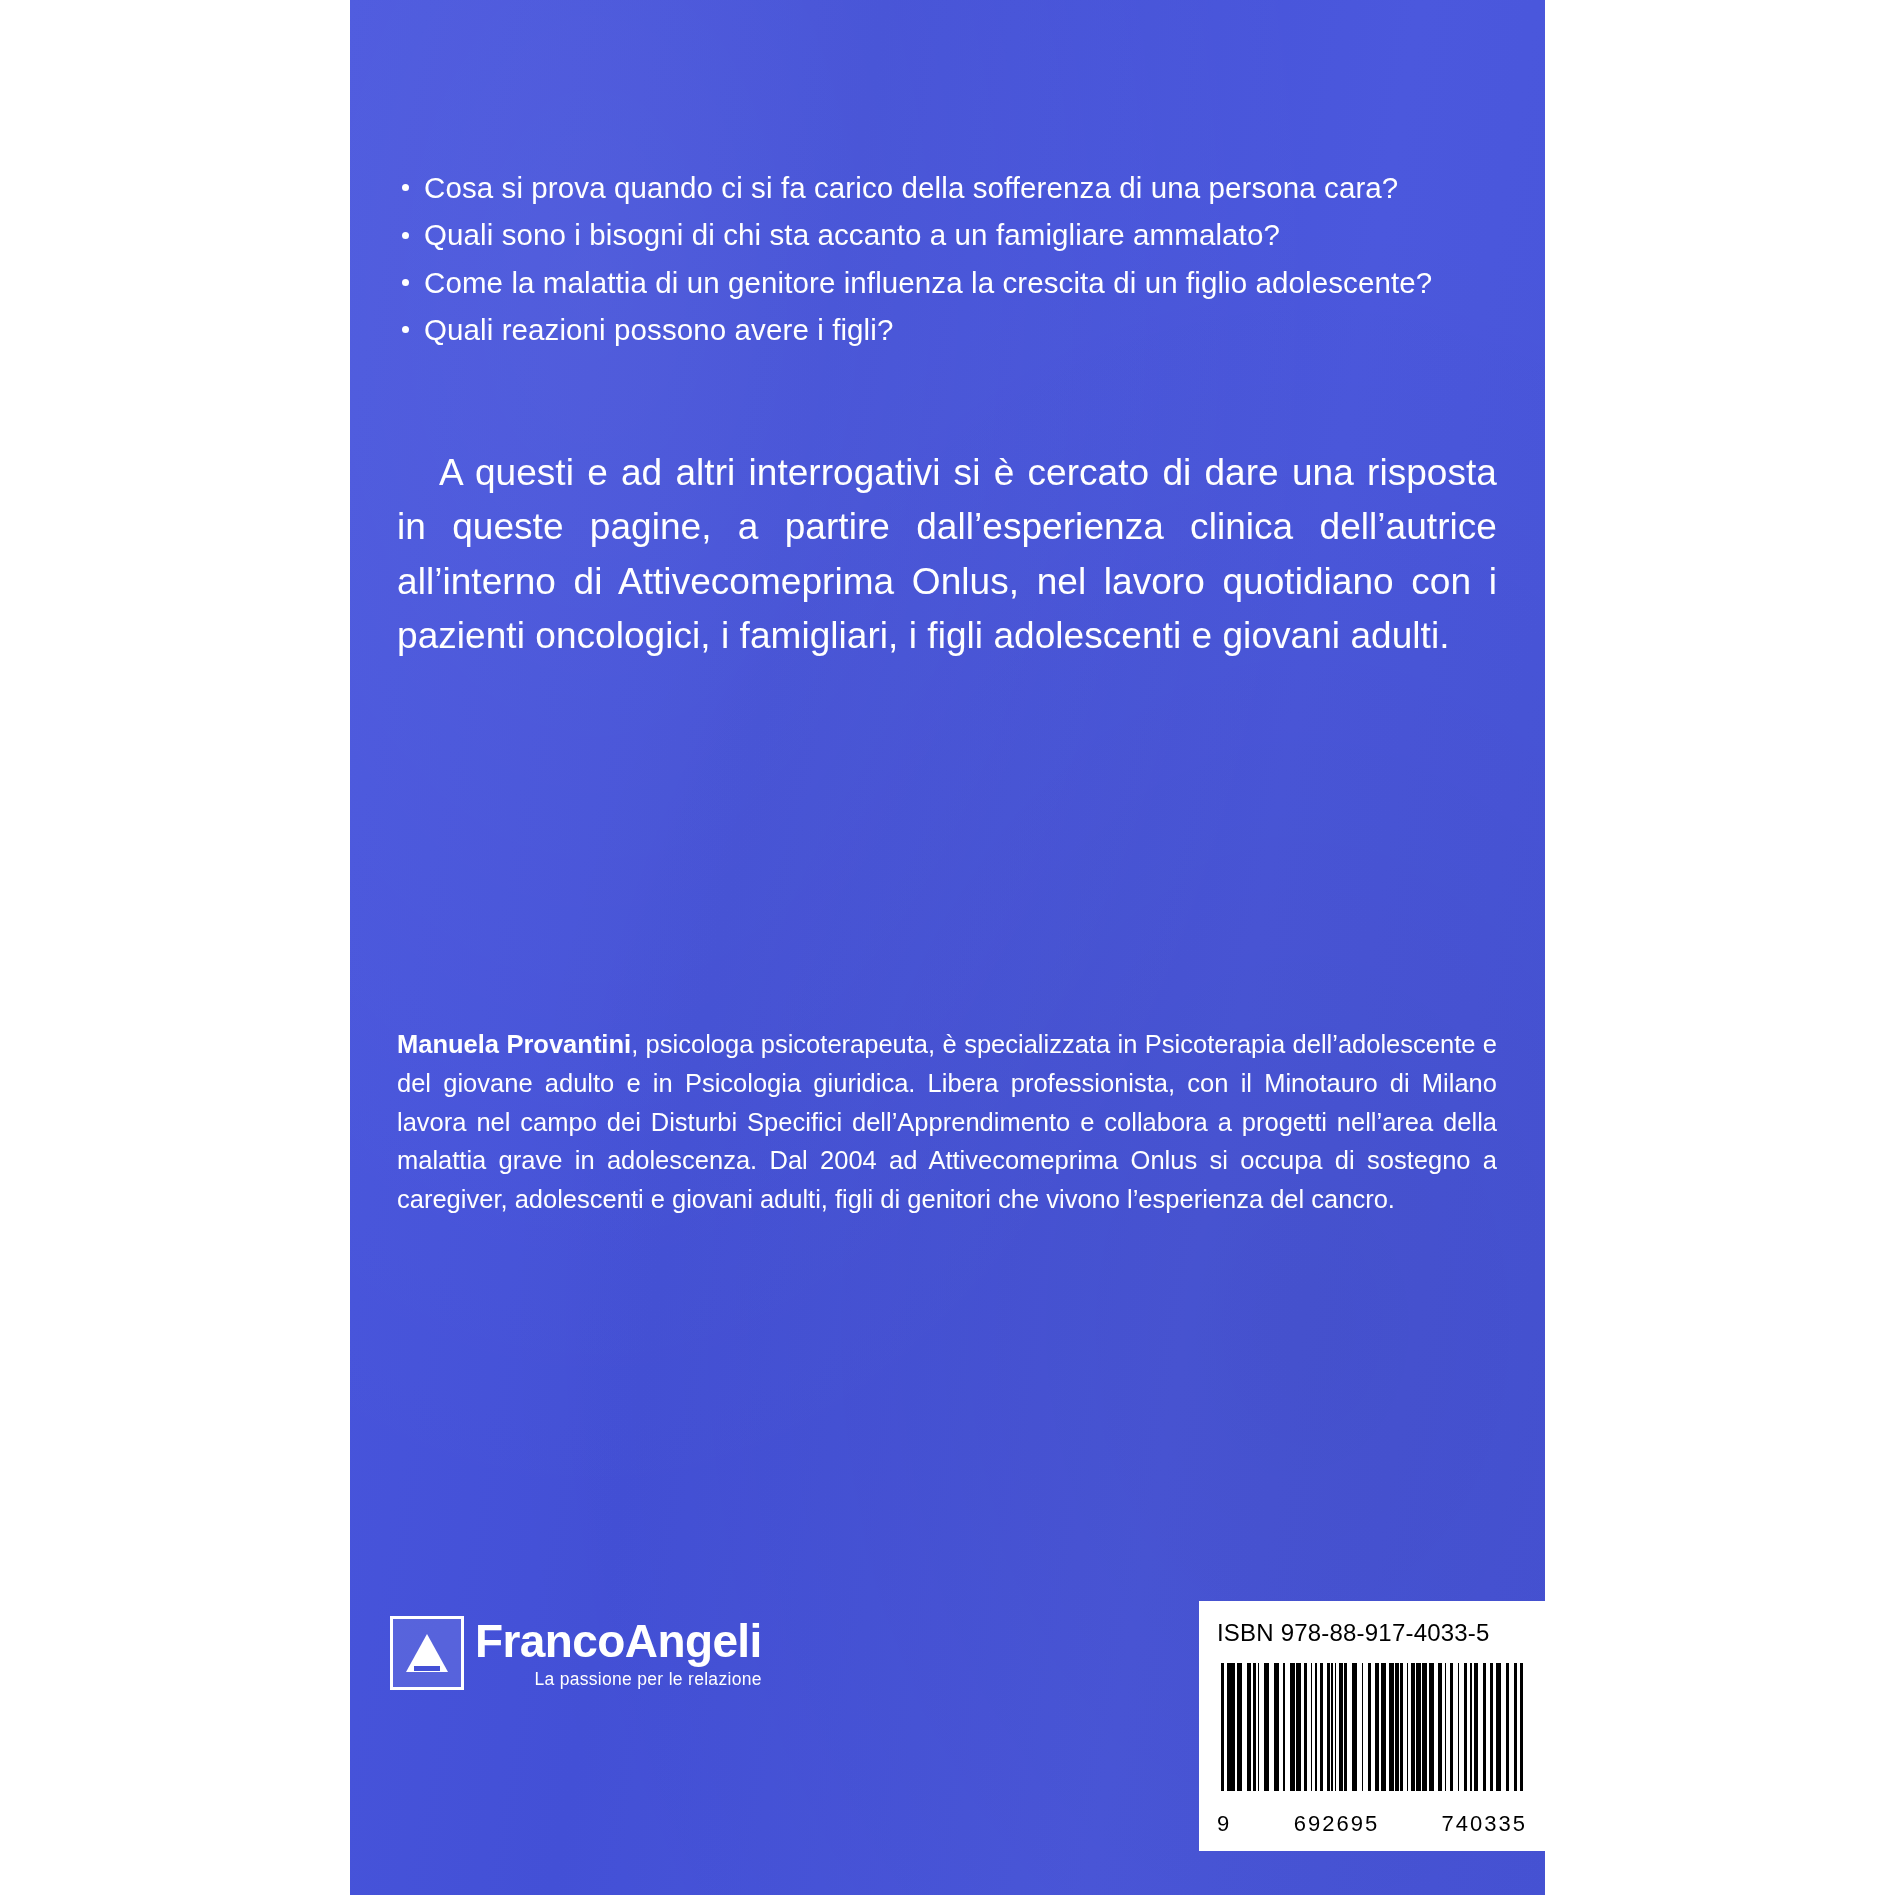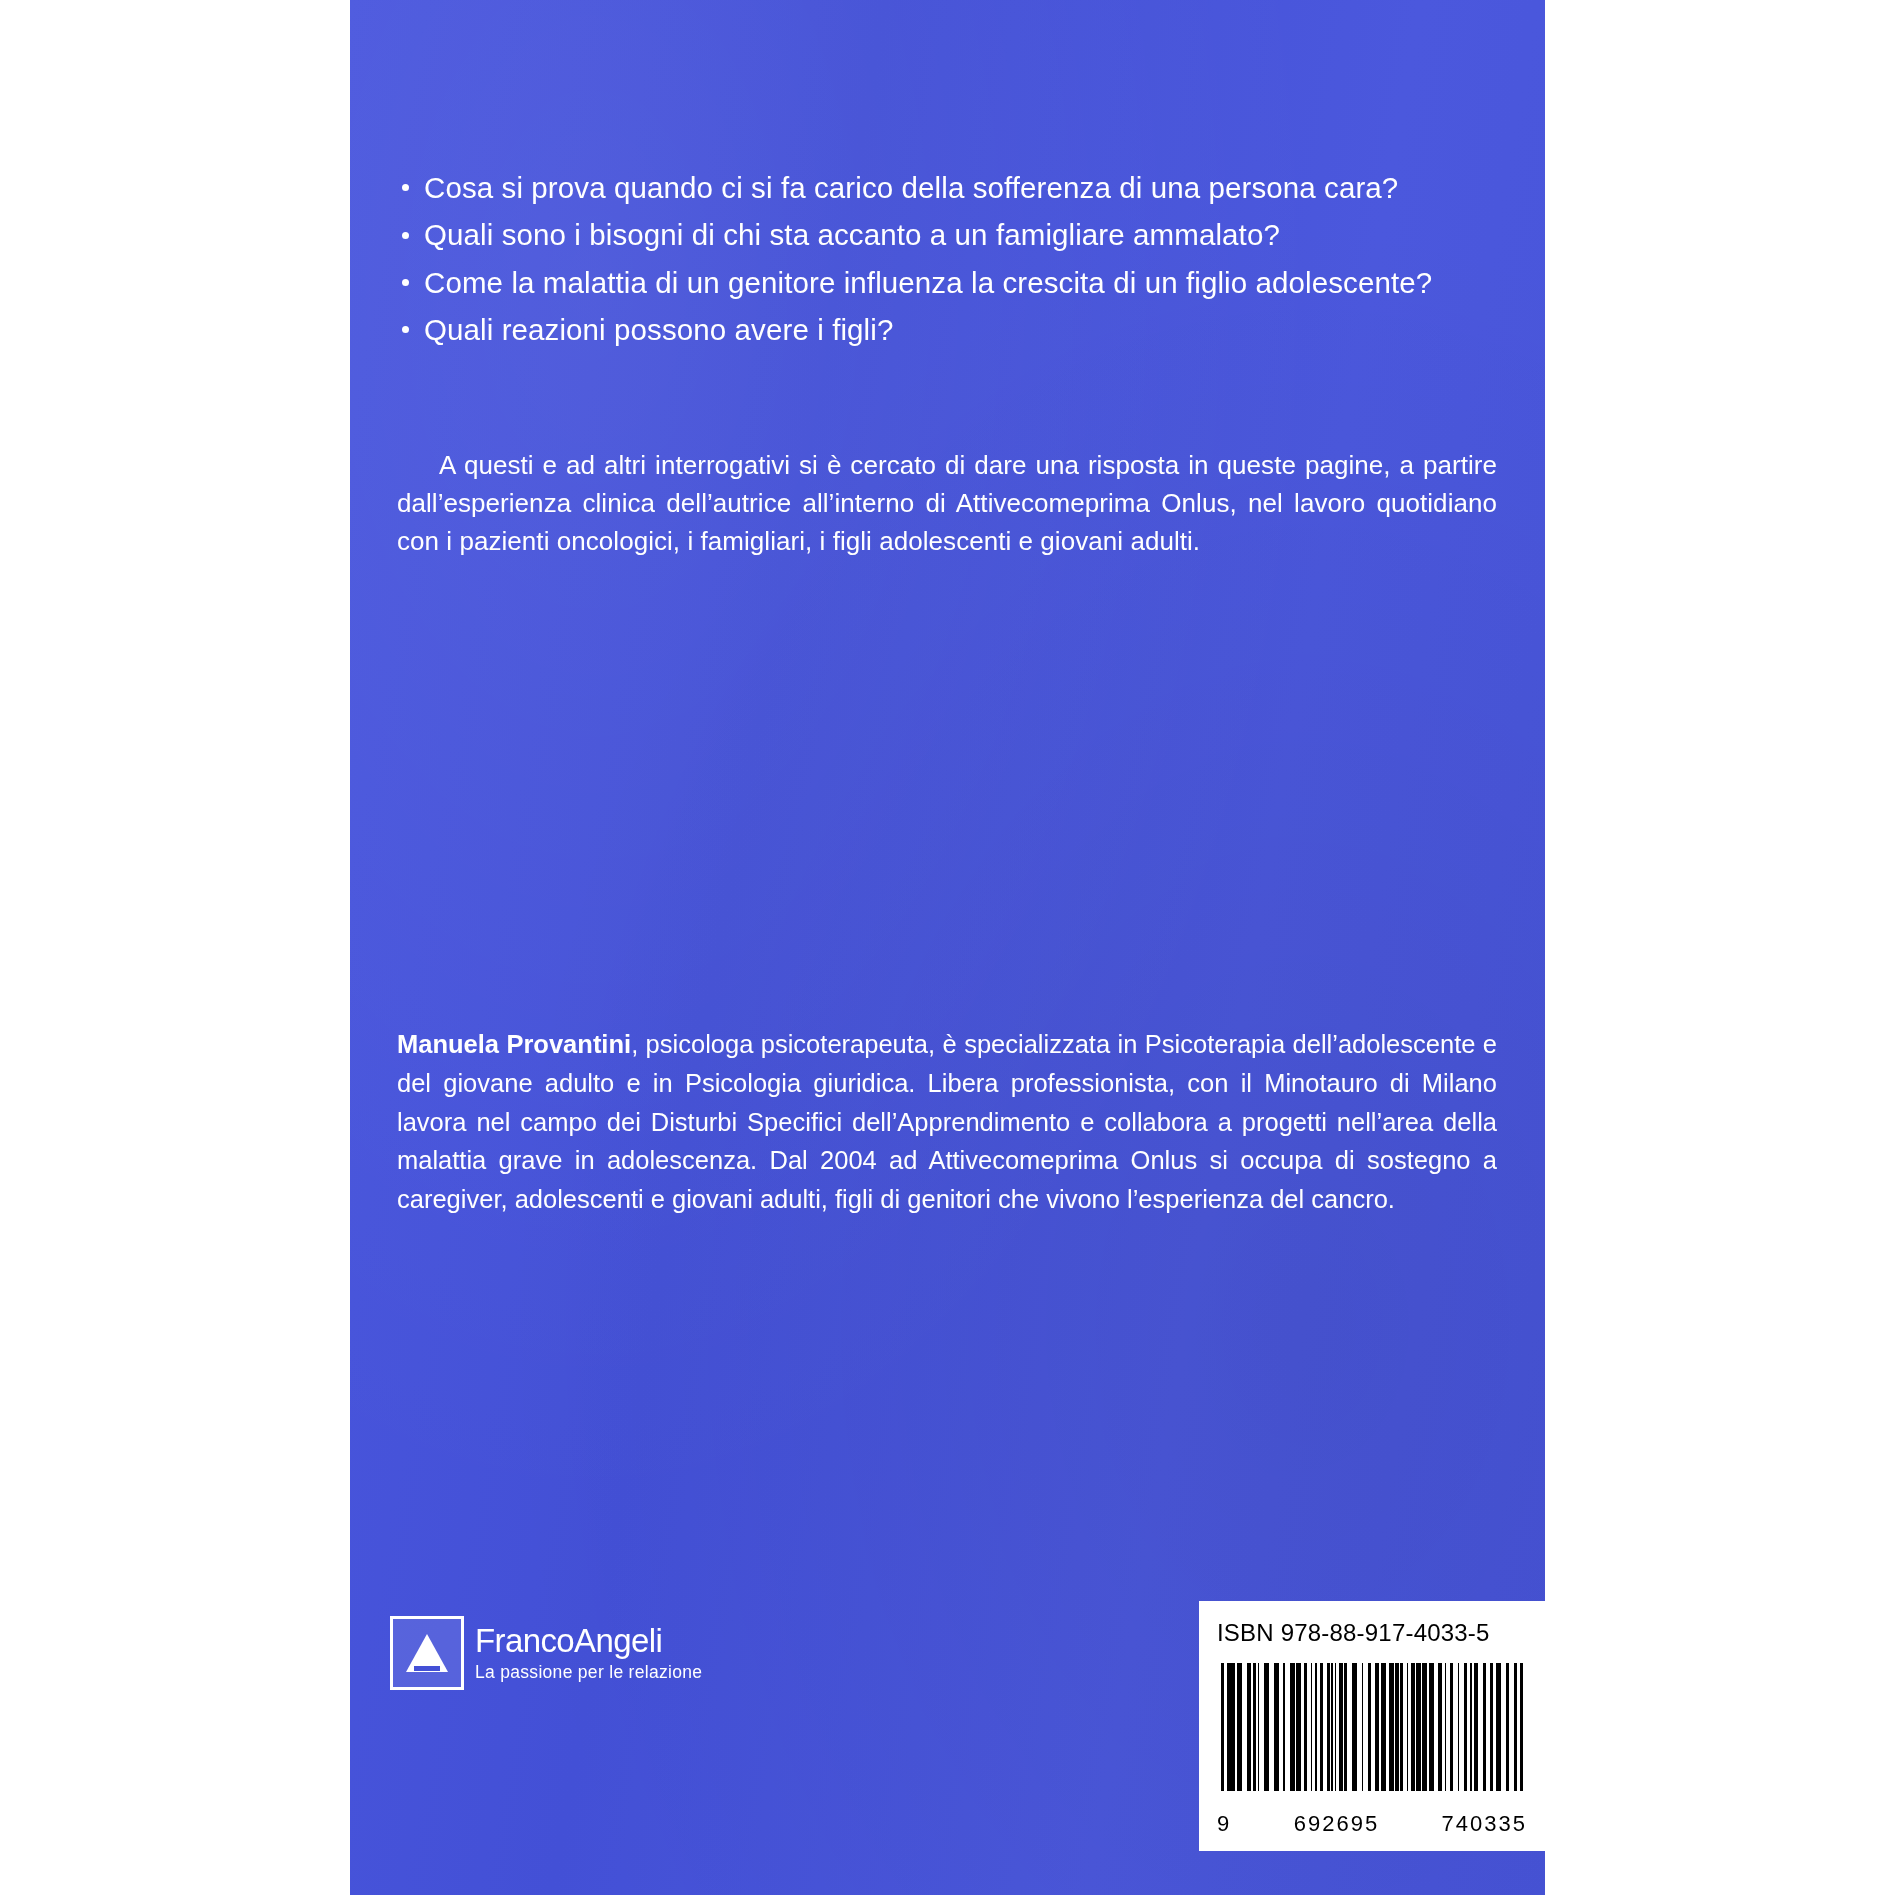--- a/index.html
+++ b/index.html
@@ -63,21 +63,21 @@
     position: absolute;
     left: 5px;
     top: 0.62em;
     width: 7px;
     height: 7px;
     border-radius: 50%;
     background: #ffffff;
   }
 
   .para {
-    font-size: 26px;
+    font-size: 37px;
     line-height: 1.47;
     letter-spacing: 0.05px;
     text-indent: 42px;
     margin: 0;
     color: #ffffff;
     text-align: justify;
   }
   .paras {
     position: absolute;
     top: 446px;
@@ -136,22 +136,22 @@
     bottom: 16px;
     width: 26px;
     height: 5px;
     background: #4350d6;
   }
   .logo-text {
     margin-left: 11px;
     line-height: 1;
   }
   .logo-name {
-    font-size: 33px;
-    font-weight: normal;
+    font-size: 46px;
+    font-weight: bold;
     letter-spacing: -0.6px;
     color: #ffffff;
     display: block;
   }
   .logo-tag {
     font-size: 17.5px;
     letter-spacing: 0.3px;
     color: #ffffff;
     display: block;
     margin-top: 7px;

